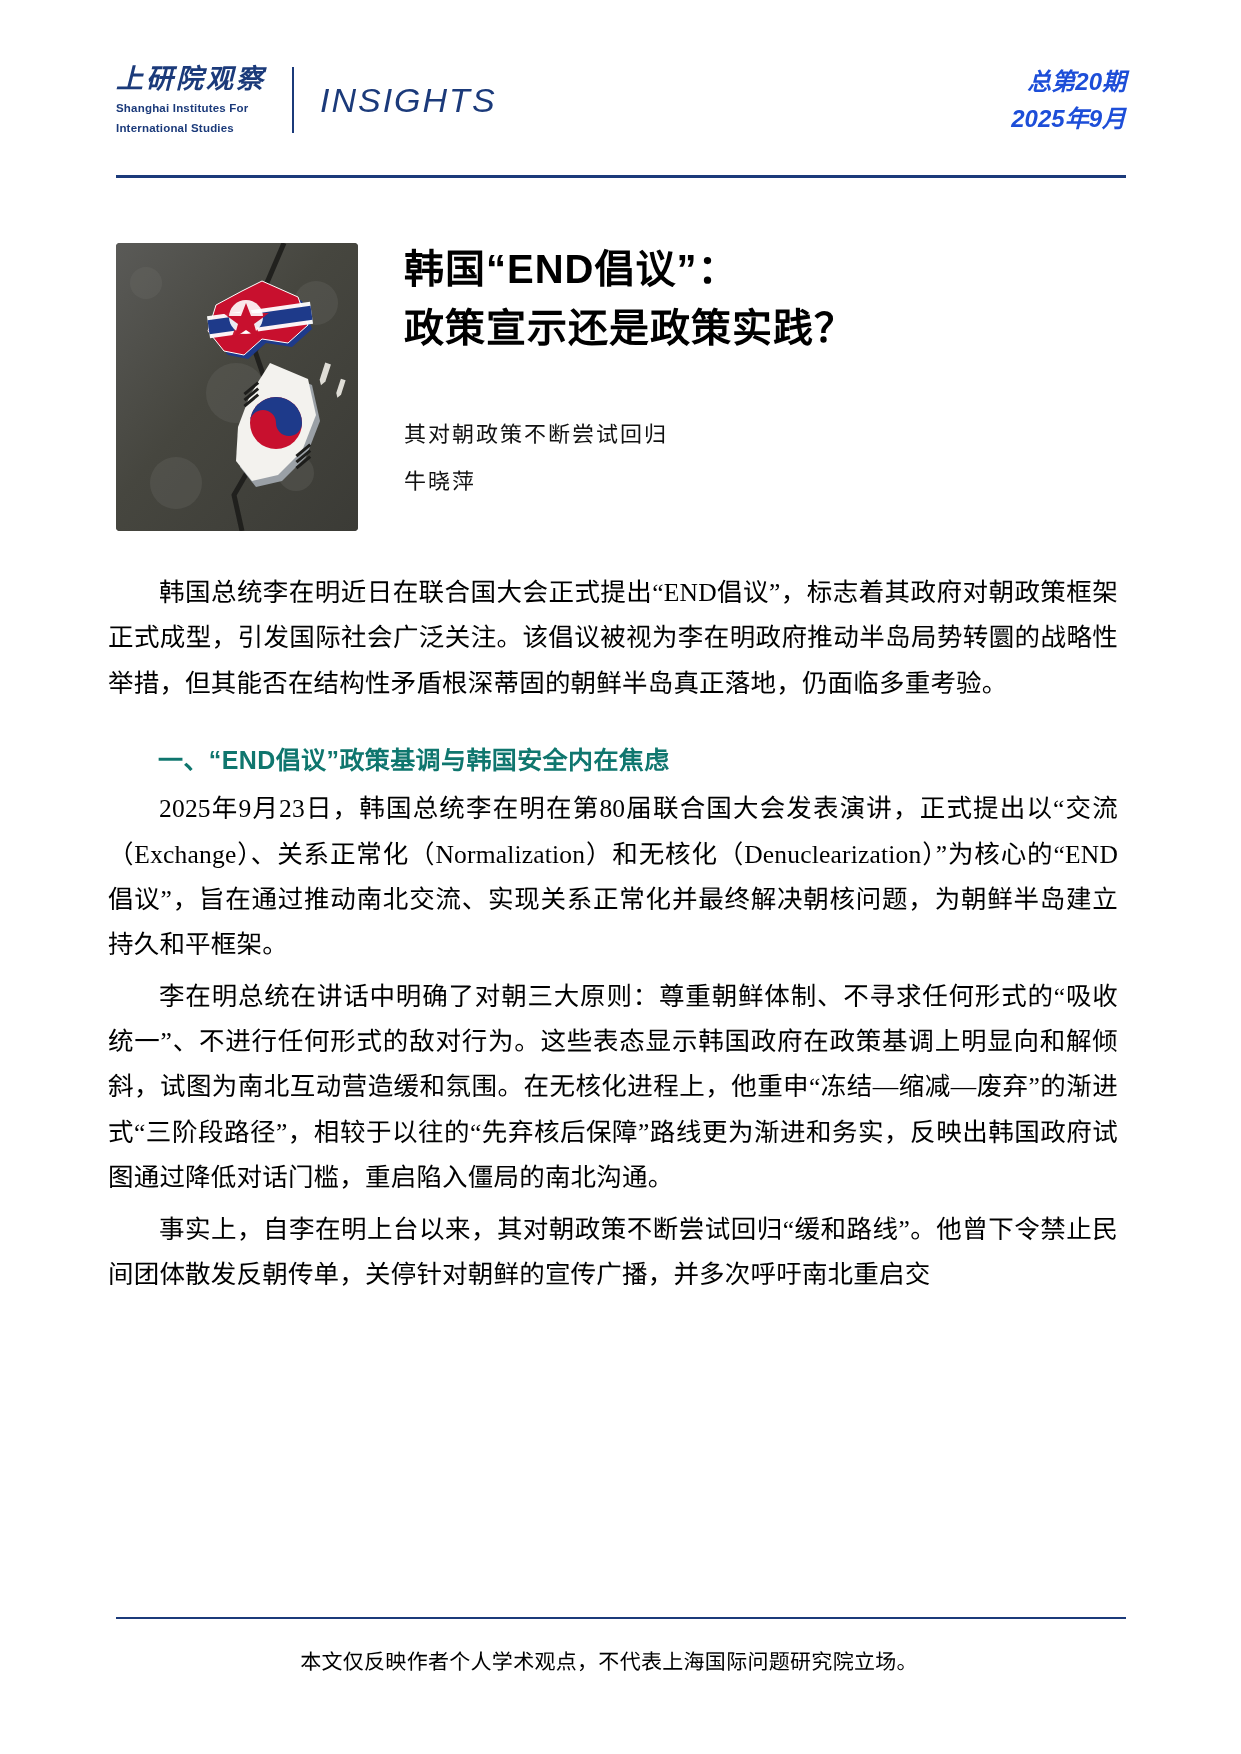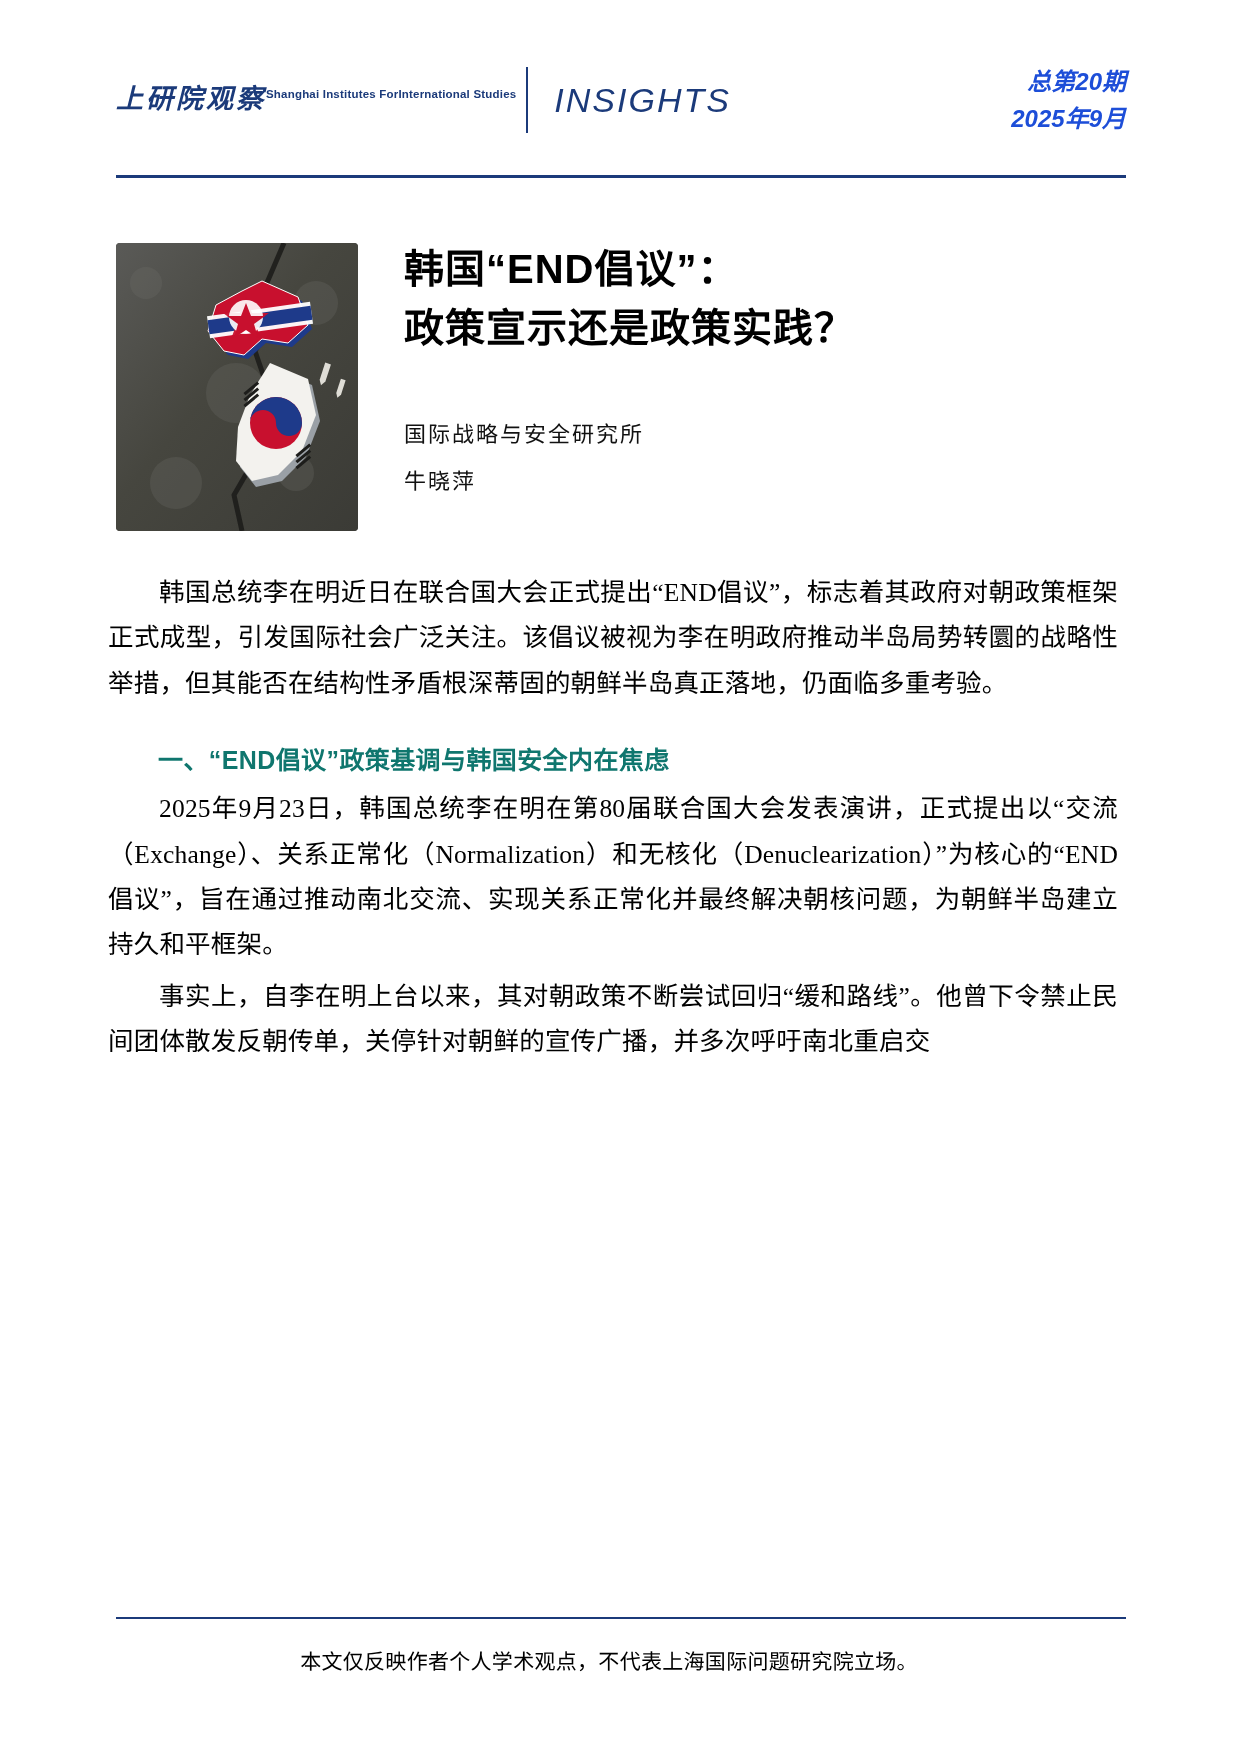--- a/index.html
+++ b/index.html
@@ -32,23 +32,23 @@
     align-items: center;
     justify-content: space-between;
   }
   .brand {
     display: flex;
     align-items: center;
     height: 90px;
   }
   .brand-left {
     display: flex;
-    flex-direction: row;
+    flex-direction: column;
     justify-content: center;
-    padding-right: 10px;
+    padding-right: 26px;
   }
   .brand-cn {
     font-family: "Liberation Serif", serif;
     font-weight: bold;
     font-style: italic;
     font-size: 27px;
     letter-spacing: 3px;
     color: #1b3a7a;
     line-height: 1.25;
   }
@@ -257,28 +257,29 @@
       </g>
     </svg>
   </div>
 
   <div class="title-area">
     <h1 class="doc-title">
       <span>韩国“END倡议”：</span><br>
       <span>政策宣示还是政策实践？</span>
     </h1>
     <div class="byline">
-      <div>国际战略与安全研究所</div>
+      <div>其对朝政策不断尝试回归</div>
       <div>牛晓萍</div>
     </div>
   </div>
 
   <div class="body">
     <p class="para lead">韩国总统李在明近日在联合国大会正式提出“END倡议”，标志着其政府对朝政策框架正式成型，引发国际社会广泛关注。该倡议被视为李在明政府推动半岛局势转圜的战略性举措，但其能否在结构性矛盾根深蒂固的朝鲜半岛真正落地，仍面临多重考验。</p>
     <h2 class="section-head">一、“END倡议”政策基调与韩国安全内在焦虑</h2>
     <p class="para spaced">2025年9月23日，韩国总统李在明在第80届联合国大会发表演讲，正式提出以“交流（Exchange）、关系正常化（Normalization）和无核化（Denuclearization）”为核心的“END倡议”，旨在通过推动南北交流、实现关系正常化并最终解决朝核问题，为朝鲜半岛建立持久和平框架。</p>
+    <p class="para">李在明总统在讲话中明确了对朝三大原则：尊重朝鲜体制、不寻求任何形式的“吸收统一”、不进行任何形式的敌对行为。这些表态显示韩国政府在政策基调上明显向和解倾斜，试图为南北互动营造缓和氛围。在无核化进程上，他重申“冻结—缩减—废弃”的渐进式“三阶段路径”，相较于以往的“先弃核后保障”路线更为渐进和务实，反映出韩国政府试图通过降低对话门槛，重启陷入僵局的南北沟通。</p>
     <p class="para">事实上，自李在明上台以来，其对朝政策不断尝试回归“缓和路线”。他曾下令禁止民间团体散发反朝传单，关停针对朝鲜的宣传广播，并多次呼吁南北重启交</p>
   </div>
 
   <div class="rule-bottom"></div>
   <div class="footer-note">本文仅反映作者个人学术观点，不代表上海国际问题研究院立场。</div>
 
 </div>
 
 </body></html>

